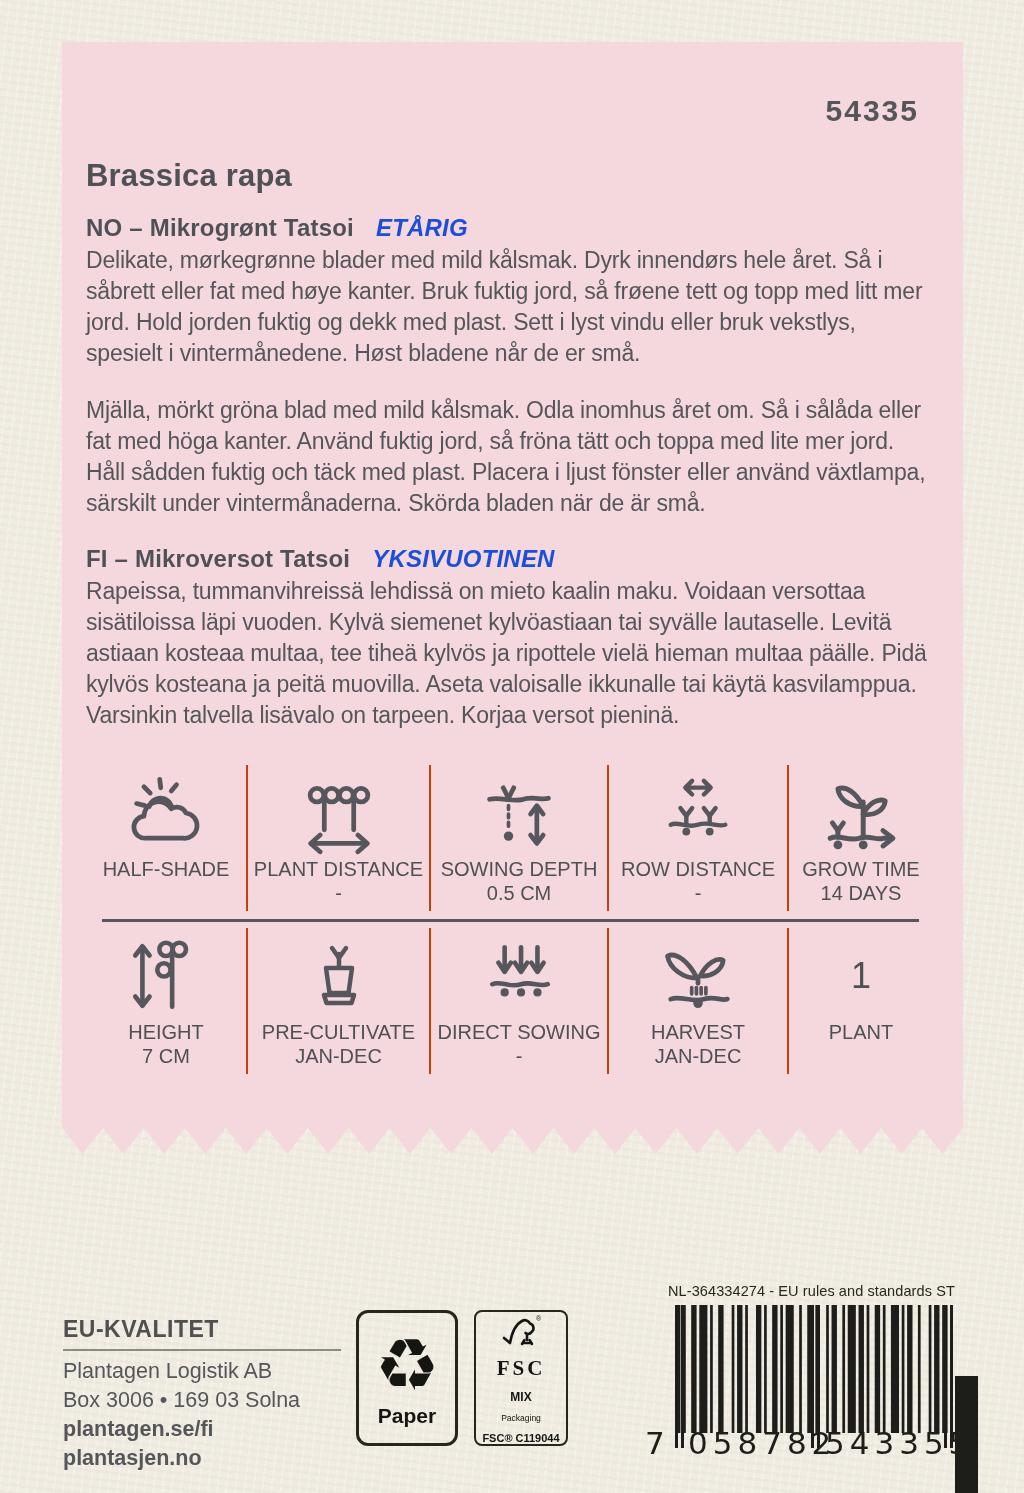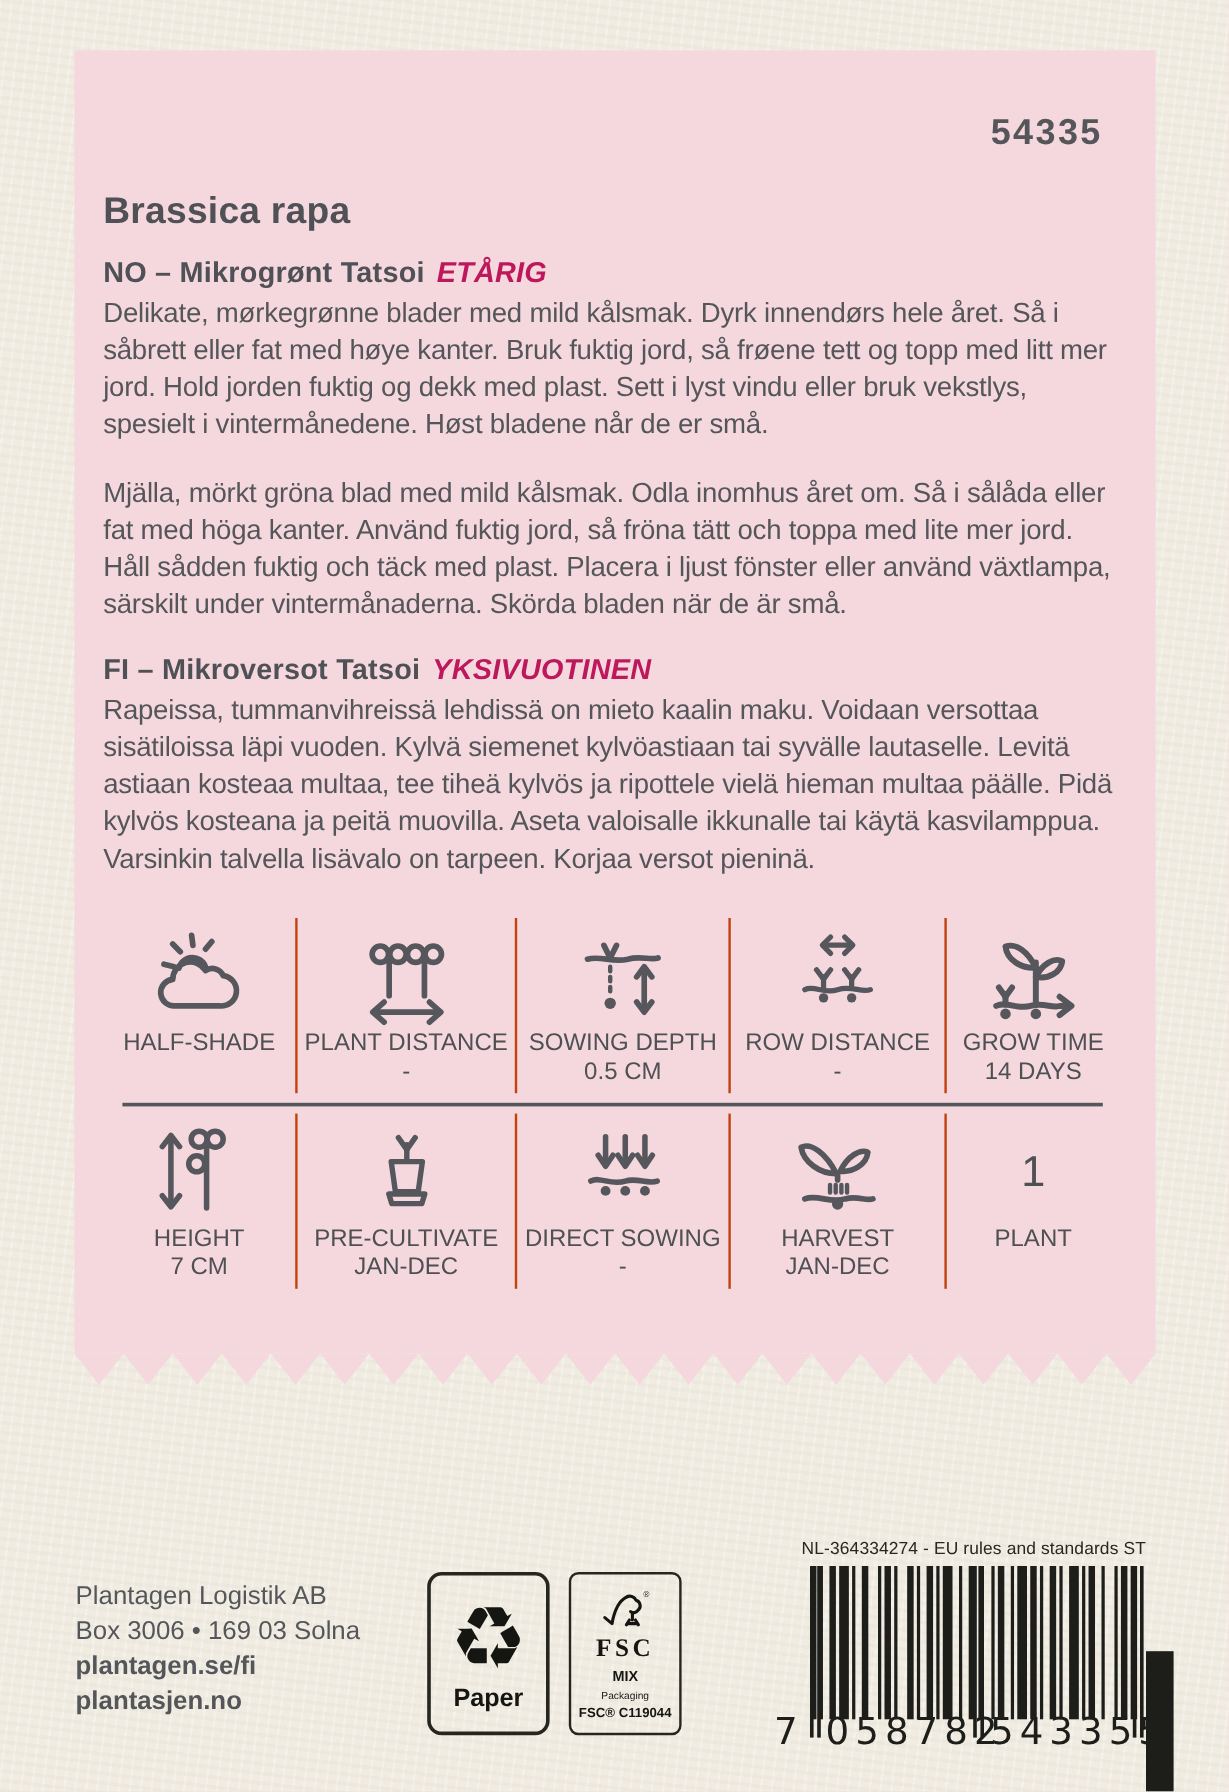--- a/index.html
+++ b/index.html
@@ -18,21 +18,21 @@
   .zigzag{position:absolute;left:62px;top:1128px;width:901px;height:26px;display:block;}
   .item-number{
     text-align:right;font-size:30px;font-weight:bold;color:#55565a;
     letter-spacing:2px;margin:14px 14px 30px 0;
   }
   .title{font-size:31px;font-weight:bold;margin:0 0 20px 0;color:#505156;letter-spacing:.2px;}
   .lang-section{margin:0 0 26px 0;}
   .lang-section h2{
     font-size:24px;margin:0 0 3px 0;color:#505156;letter-spacing:.2px;
   }
-  .lang-section h2 em{color:#be185d;font-style:italic;margin-left:10px;}
+  .lang-section h2 em{color:#1d4ed8;font-style:italic;margin-left:22px;}
   .lang-section p{
     margin:0;font-size:23px;line-height:31px;letter-spacing:-.2px;color:#55565a;
   }
   
   .info-grid{margin-top:34px;}
   .grid-row{display:grid;grid-template-columns:160px 183px 178px 180px 1fr;}
   .cell{
     display:flex;flex-direction:column;align-items:center;justify-content:center;
     padding:4px 2px 6px 2px;min-height:128px;box-sizing:border-box;
   }
@@ -53,21 +53,21 @@
   }
   .eu-block .line{font-size:21.5px;line-height:29px;}
   .eu-block .site{font-weight:bold;}
   .badge{
     position:absolute;border:3px solid #26261f;border-radius:12px;background:transparent;
     display:flex;flex-direction:column;align-items:center;justify-content:center;color:#151512;
   }
   .paper-badge{left:356px;top:1310px;width:96px;height:130px;}
   .recycle-glyph{font-size:72px;line-height:74px;color:#151512;font-family:"DejaVu Sans",sans-serif;}
   .paper-label{font-size:21px;font-weight:bold;margin-top:2px;}
-  .fsc-badge{left:474px;top:1310px;width:90px;height:130px;border-width:2px;border-radius:8px;padding-top:2px;}
+  .fsc-badge{left:474px;top:1310px;width:90px;height:130px;border-width:2px;border-radius:8px;padding-top:2px;justify-content:space-between;}
   .fsc-name{font-family:"Liberation Serif","DejaVu Serif",serif;font-size:21px;font-weight:bold;letter-spacing:3px;margin-top:1px;}
   .fsc-mix{font-size:12px;font-weight:bold;margin-top:4px;}
   .fsc-pack{font-size:8.5px;font-weight:normal;margin-top:4px;}
   .fsc-lic{font-size:11px;font-weight:bold;margin-top:4px;}
   .barcode-wrap{position:absolute;left:650px;top:1305px;width:278px;height:143px;margin-left:25px;}
   .bc-ref{
     position:absolute;top:-22px;left:-7px;width:300px;font-size:14.5px;color:#27271f;
     white-space:nowrap;letter-spacing:.1px;
   }
   .bars-svg{position:absolute;left:0;top:0;width:278px;height:128px;}
@@ -263,20 +263,21 @@
       </div>
     </div>
   </div>
 </div>
 
 <svg class="zigzag" viewBox="0 0 901 26" preserveAspectRatio="none">
   <path id="zigzag-path" fill="#f4d8de" d="M0,0 L20.5,26 L41.0,0 L61.4,26 L81.9,0 L102.4,26 L122.9,0 L143.3,26 L163.8,0 L184.3,26 L204.8,0 L225.3,26 L245.7,0 L266.2,26 L286.7,0 L307.2,26 L327.6,0 L348.1,26 L368.6,0 L389.1,26 L409.5,0 L430.0,26 L450.5,0 L471.0,26 L491.5,0 L511.9,26 L532.4,0 L552.9,26 L573.4,0 L593.8,26 L614.3,0 L634.8,26 L655.3,0 L675.8,26 L696.2,0 L716.7,26 L737.2,0 L757.7,26 L778.1,0 L798.6,26 L819.1,0 L839.6,26 L860.0,0 L880.5,26 L901.0,0 Z"></path>
 </svg>
 
 <div class="eu-block">
+  <div class="eu-head">EU-KVALITET</div>
   <div class="line">Plantagen Logistik AB</div>
   <div class="line">Box 3006 • 169 03 Solna</div>
   <div class="line site">plantagen.se/fi</div>
   <div class="line site">plantasjen.no</div>
 </div>
 
 <div class="badge paper-badge">
   <div class="recycle-glyph">♻</div>
   <div class="paper-label">Paper</div>
 </div>

